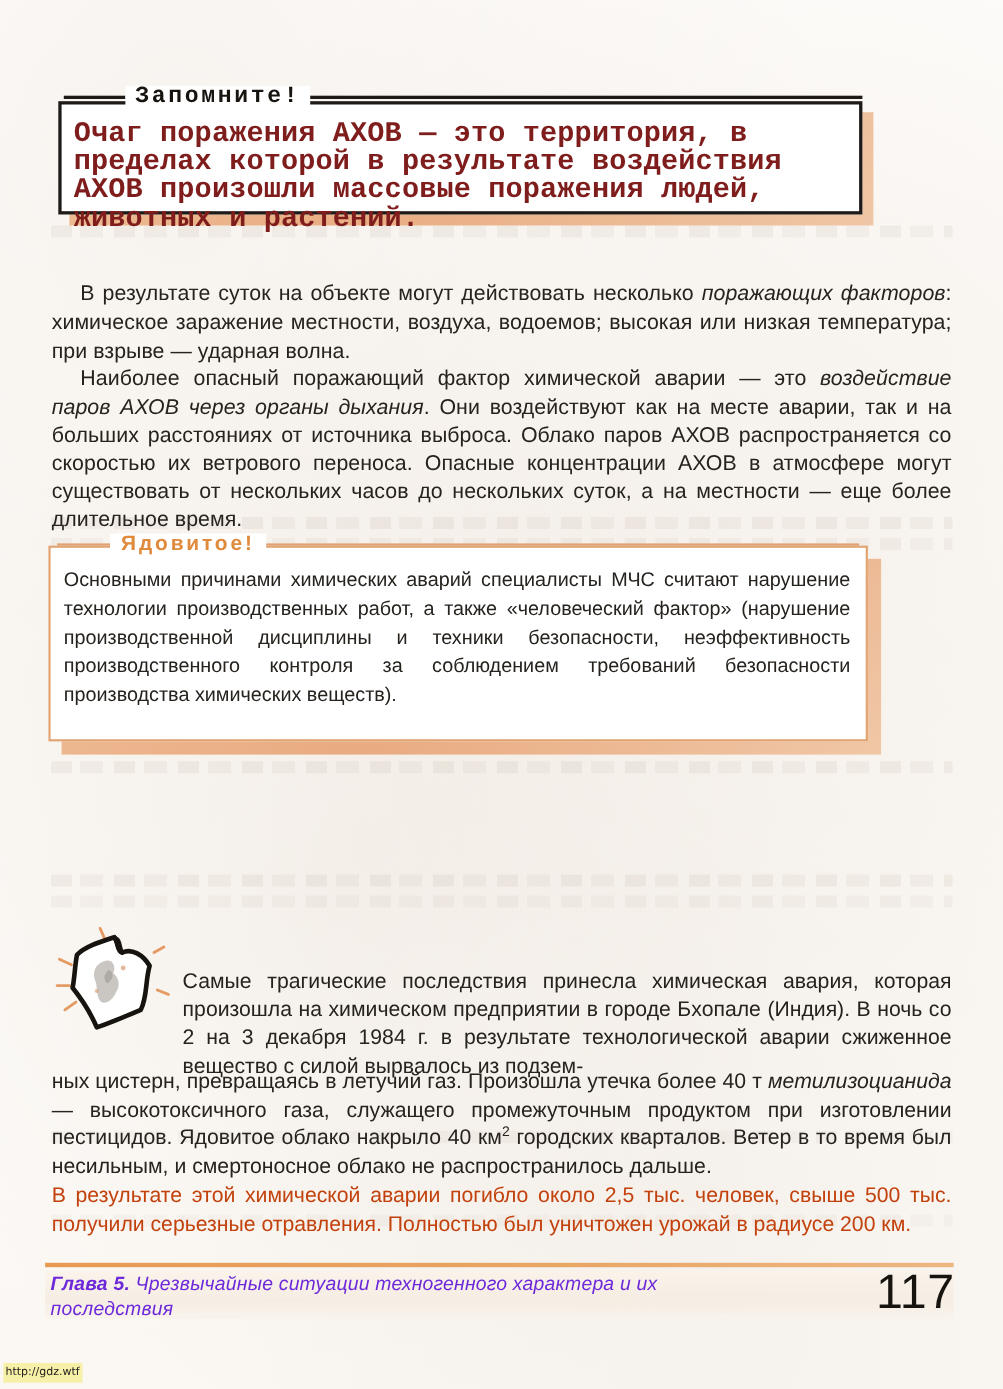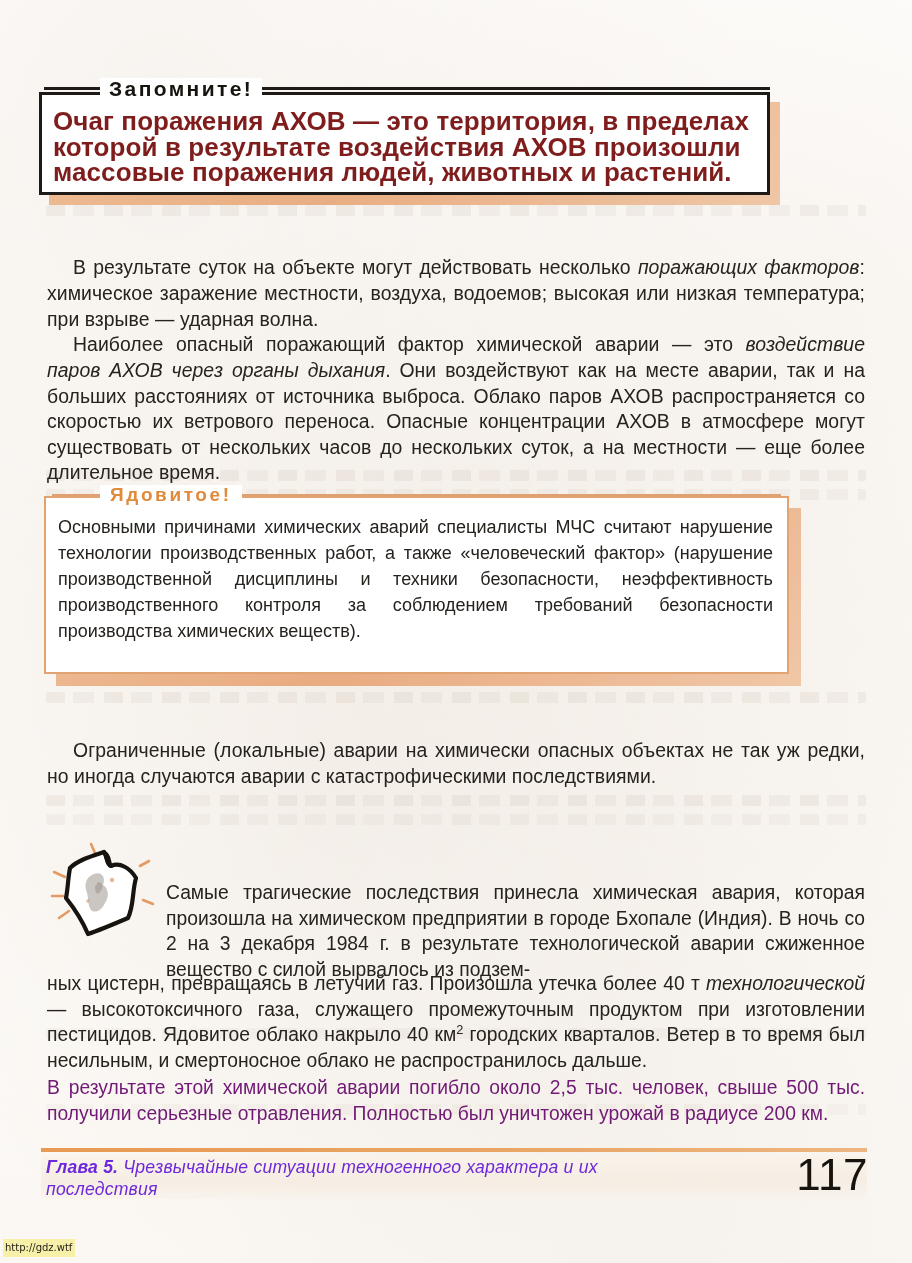--- a/index.html
+++ b/index.html
@@ -45,24 +45,25 @@
   }
 
   .content {
     position: absolute;
     inset: 0;
   }
 
   
   #remember-box {
     position: absolute;
-    left: 39px;
+    left: 53px;
     top: 92px;
     width: 610px;
     height: 103px;
+    font-family: Liberation Mono, monospace;
   }
   #remember-box .shadow {
     position: absolute;
     left: 10px;
     top: 10px;
     width: 731px;
     height: 103px;
     background: linear-gradient(135deg, #edb98e 0%, #e8a87a 45%, #efc3a0 100%);
     opacity: 0.92;
     filter: blur(0.4px);
@@ -246,21 +247,21 @@
     color: #26221e;
     text-align: justify;
   }
   #para-hist-3 {
     position: absolute;
     left: 47px;
     top: 1056px;
     width: 818px;
     font-size: 19.3px;
     line-height: 25.6px;
-    color: #701a75;
+    color: #c2410c;
     text-align: justify;
   }
   sup { font-size: 0.66em; vertical-align: super; line-height: 0; }
 
   
   #footer-rule {
     position: absolute;
     left: 41px;
     top: 1148px;
     width: 826px;
@@ -352,23 +353,20 @@
       <div class="shadow"></div>
       <div class="frame"></div>
       <div class="heading-wrap">
         <span class="rule-left"></span>
         <span class="heading">Ядовитое!</span>
         <span class="rule-right"></span>
       </div>
       <div class="body">Основными причинами химических аварий специалисты МЧС считают нарушение технологии производственных работ, а также «человеческий фактор» (нарушение производственной дисциплины и техники безопасности, неэффективность производственного контроля за соблюдением требований безопасности производства химических веществ).</div>
     </section>
 
-    <p class="para" id="para-local">
-      <span class="ind"></span><span>Ограниченные (локальные) аварии на химически опасных объектах не так уж редки, но иногда случаются аварии с катастрофическими последствиями.</span>
-    </p>
 
     <div id="hist-icon">
       <svg viewBox="0 0 112 104" width="112" height="104" aria-hidden="true">
 
         <g stroke="#e49a62" stroke-width="2.6" stroke-linecap="round" fill="none">
           <line x1="6" y1="34" x2="17" y2="39"></line>
           <line x1="4" y1="58" x2="15" y2="58"></line>
           <line x1="11" y1="80" x2="21" y2="73"></line>
           <line x1="43" y1="6" x2="47" y2="15"></line>
           <line x1="92" y1="28" x2="101" y2="23"></line>
@@ -386,21 +384,21 @@
         <path d="M50 44 C 55 44, 56 50, 52 54 C 49 58, 47 54, 47 49 Z" fill="#9e9892" opacity="0.6"></path>
         <circle cx="64" cy="42" r="2.2" fill="#d8a17a" opacity="0.75"></circle>
         <circle cx="40" cy="63" r="1.8" fill="#d8a17a" opacity="0.7"></circle>
       </svg>
     </div>
 
 
     <p id="para-hist-1">Самые трагические последствия принесла химическая авария, которая произошла на химическом предприятии в городе Бхопале (Индия). В ночь со 2 на 3 декабря 1984 г. в результате технологической аварии сжиженное вещество с силой вырвалось из подзем-</p>
 
     <p id="para-hist-2">
-      <span>ных цистерн, превращаясь в летучий газ. Произошла утечка более 40 т </span><i>технологической</i><span> — высокотоксичного газа, служащего промежуточным продуктом при изготовлении пестицидов. Ядовитое облако накрыло 40 км</span><sup>2</sup><span> городских кварталов. Ветер в то время был несильным, и смертоносное облако не распространилось дальше.</span>
+      <span>ных цистерн, превращаясь в летучий газ. Произошла утечка более 40 т </span><i>метилизоцианида</i><span> — высокотоксичного газа, служащего промежуточным продуктом при изготовлении пестицидов. Ядовитое облако накрыло 40 км</span><sup>2</sup><span> городских кварталов. Ветер в то время был несильным, и смертоносное облако не распространилось дальше.</span>
     </p>
 
     <p id="para-hist-3">
       <span class="ind"></span><span>В результате этой химической аварии погибло около 2,5 тыс. человек, свыше 500 тыс. получили серьезные отравления. Полностью был уничтожен урожай в радиусе 200 км.</span>
     </p>
 
     <div id="footer-rule"></div>
     <div id="footer-band"></div>
     <div id="footer-title">
       <b>Глава 5.</b><span> Чрезвычайные ситуации техногенного характера и их последствия</span>

